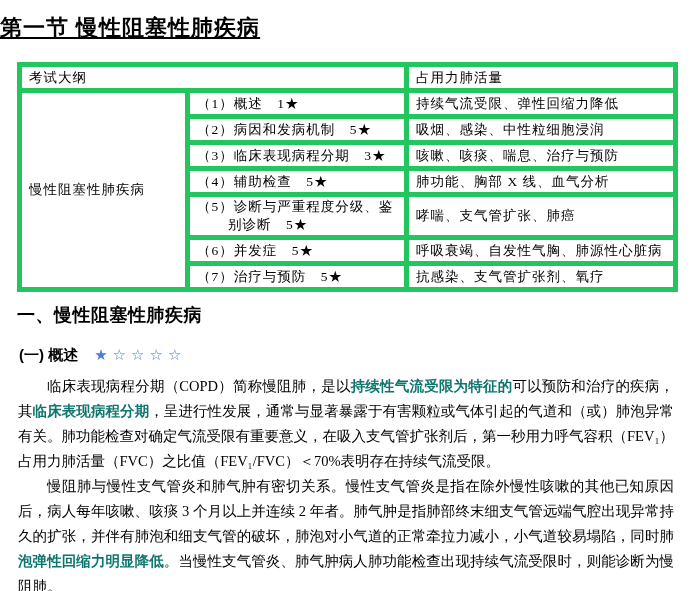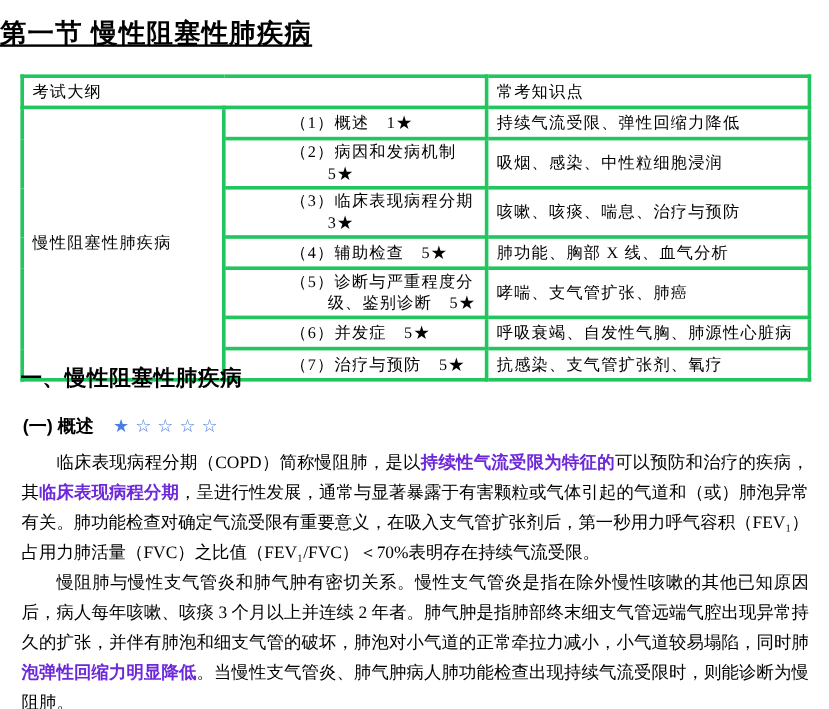--- a/index.html
+++ b/index.html
@@ -16,31 +16,31 @@
     margin:0;
     font-family:"Liberation Sans","DejaVu Sans",sans-serif;
     font-weight:900;font-size:22px;letter-spacing:1px;text-decoration:underline;
   }
   .exam-table{
     position:absolute;top:62px;left:17px;width:656px;
     border-collapse:collapse;table-layout:fixed;
     font-size:13.5px;letter-spacing:1px;
   }
   .exam-table th,.exam-table td{
-    border:3px solid #22c55e;
+    border:5px solid #22c55e;
     padding:1px 7px;
     font-weight:normal;
     text-align:left;vertical-align:middle;
     overflow:hidden;
   }
   .exam-table thead tr{height:26px;}
   .exam-table tr.r{height:26px;}
   .exam-table tr.r-tall{height:39px;}
   .topic-cell{vertical-align:middle;}
-  .hang{padding-left:2.3em;text-indent:-2.3em;line-height:18px;margin-left:47px;}
+  .hang{padding-left:2.3em;text-indent:-2.3em;line-height:18px;}
   .sec-heading{
     position:absolute;top:303px;left:17px;margin:0;
     font-family:"Liberation Sans","DejaVu Sans",sans-serif;
     font-weight:bold;font-size:18px;letter-spacing:0.5px;text-align:center;
   }
   .sub-heading{
     position:absolute;top:346px;left:19px;
     font-family:"Liberation Sans","DejaVu Sans",sans-serif;
     font-weight:bold;font-size:15px;
   }
@@ -50,39 +50,39 @@
     letter-spacing:5px;
     font-weight:600;
     font-family:"DejaVu Sans",sans-serif;
   }
   .body-text{
     position:absolute;top:374px;left:18px;width:656px;
     font-size:14.5px;line-height:25px;
     text-align:justify;
   }
   .body-text p{margin:0;text-indent:2em;}
-  .hl{color:#6d28d9;font-weight:bold;}
+  .hl{color:#0f766e;font-weight:bold;}
 </style>
 </head>
 <body>
 
 <div class="page">
 
   <h1 class="doc-title">第一节 慢性阻塞性肺疾病</h1>
 
   <table class="exam-table">
     <colgroup>
       <col style="width:168px">
       <col style="width:219px">
       <col style="width:269px">
     </colgroup>
     <thead>
       <tr>
         <th colspan="2">考试大纲</th>
-        <th>常考知识点</th>
+        <th>占用力肺活量</th>
       </tr>
     </thead>
     <tbody>
       <tr class="r">
         <td rowspan="7" class="topic-cell">慢性阻塞性肺疾病</td>
         <td>
             <div class="hang">（1）概述　1★</div>
           </td>
         <td>持续气流受限、弹性回缩力降低</td>
       </tr>

